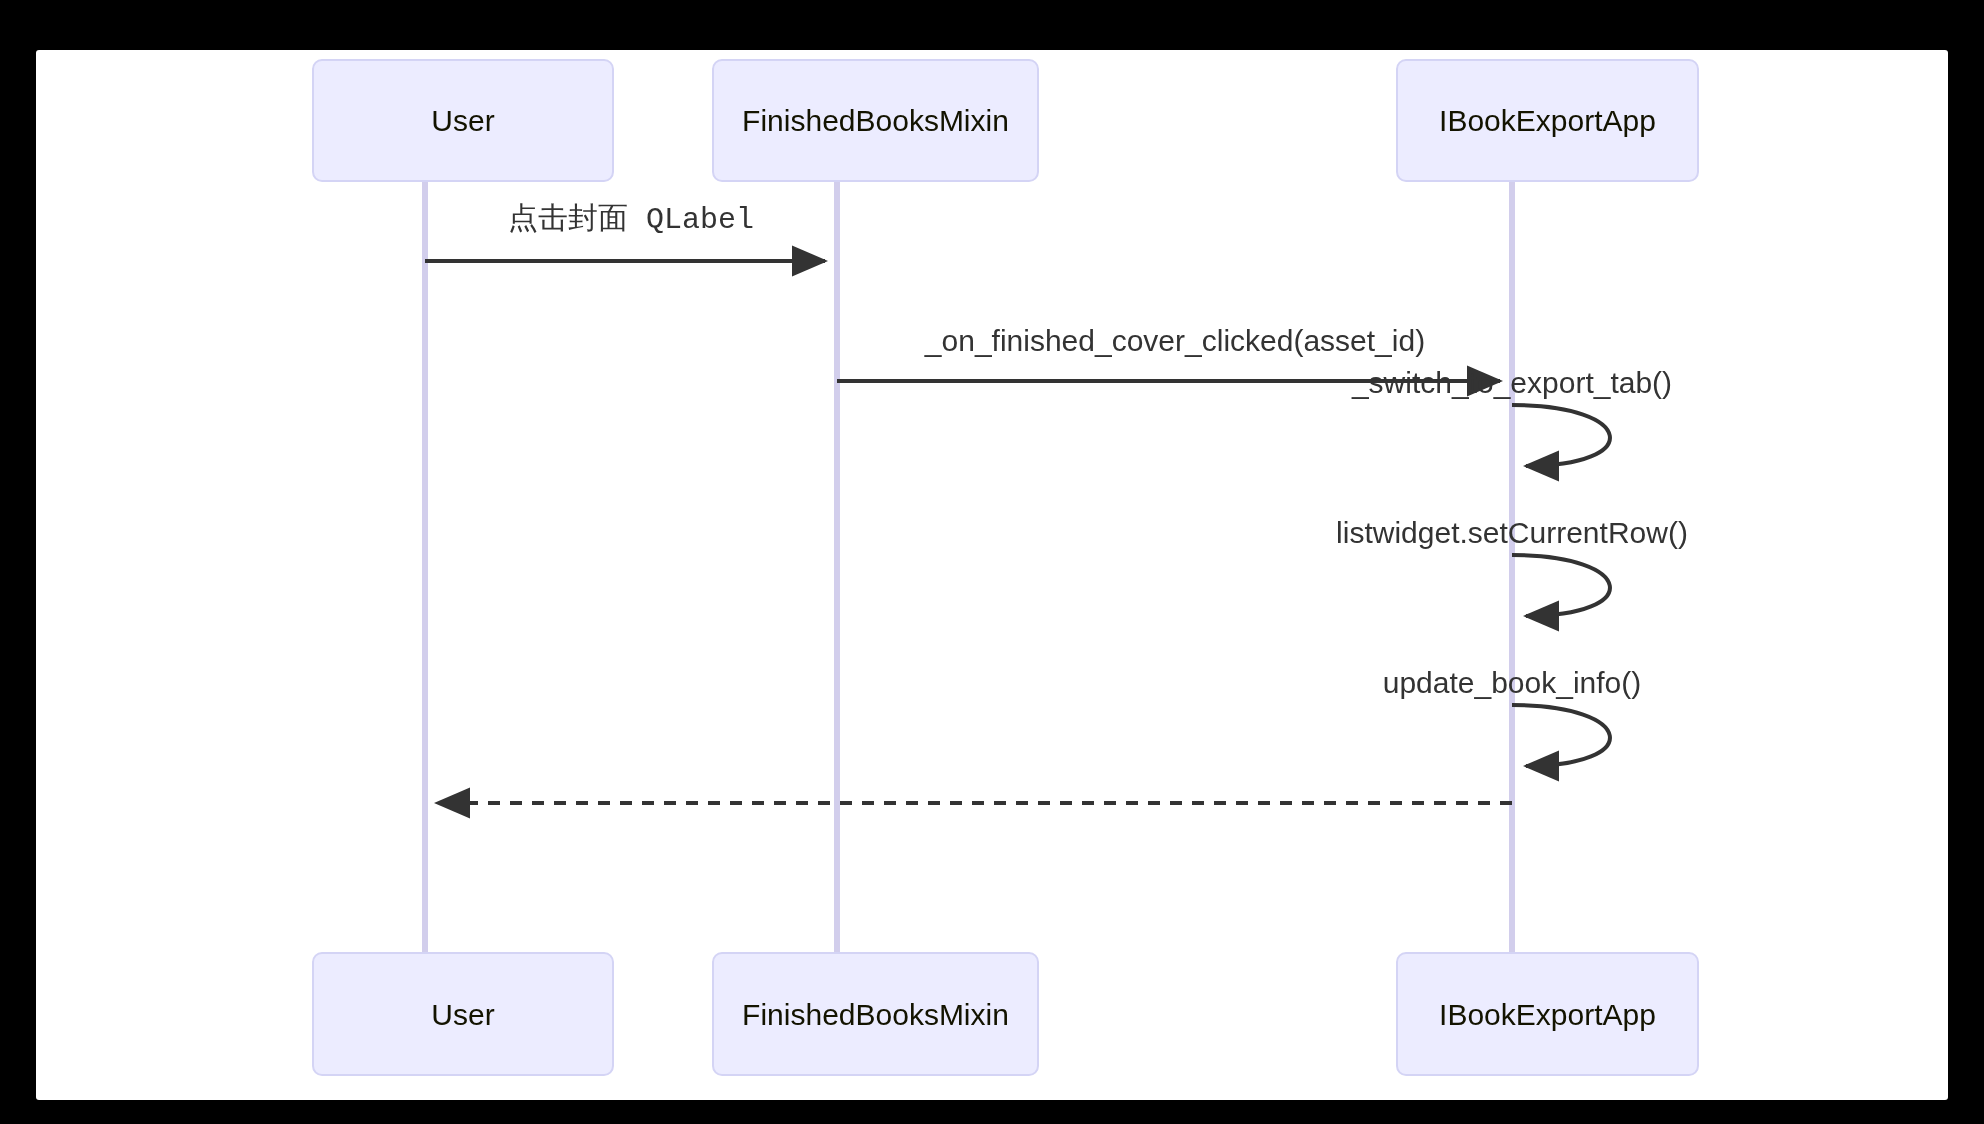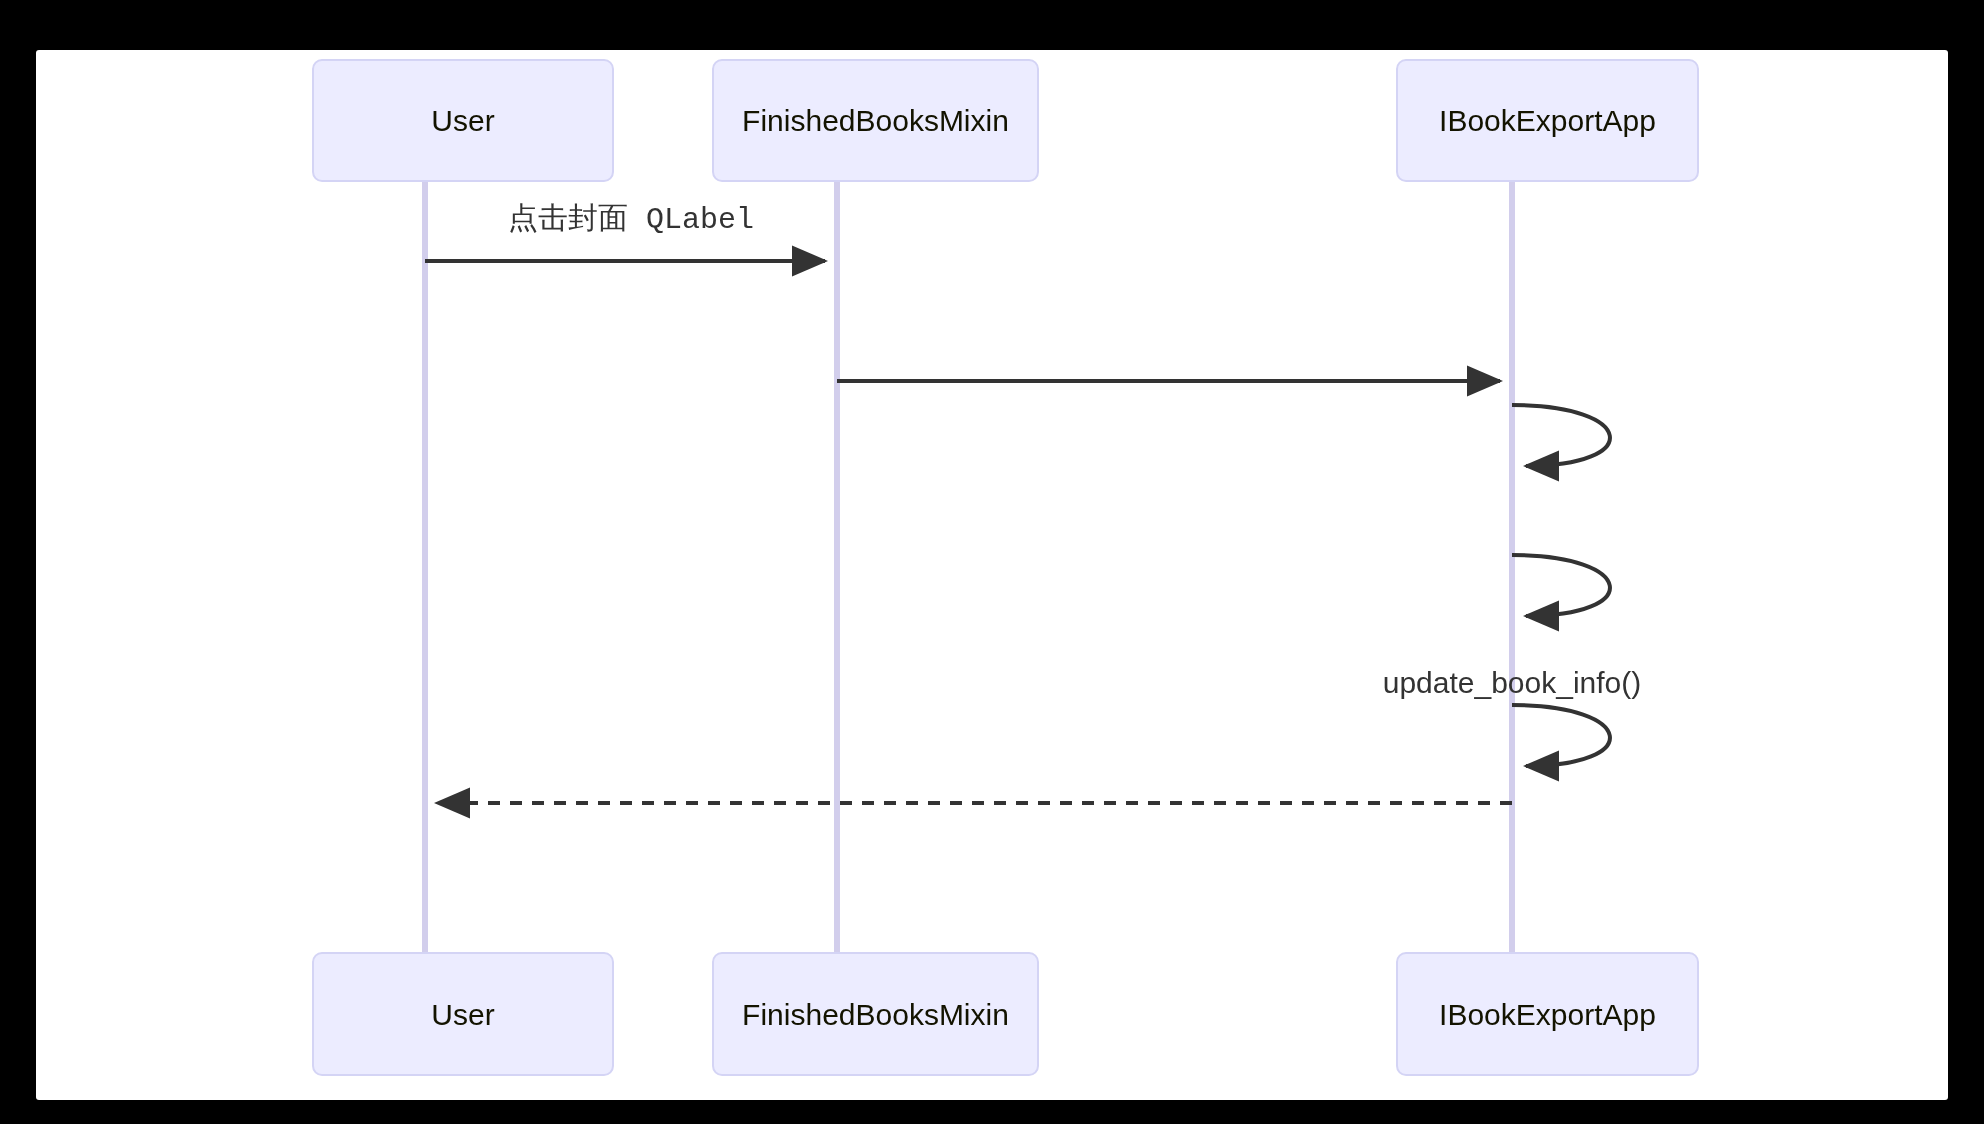--- a/index.html
+++ b/index.html
@@ -123,20 +123,23 @@
     </div>
     <div class="actor-box" style="left:676px; top:902px; width:327px; height:124px;">
       <span class="actor-label">FinishedBooksMixin</span>
     </div>
     <div class="actor-box" style="left:1360px; top:902px; width:303px; height:124px;">
       <span class="actor-label">IBookExportApp</span>
     </div>
 
     <div class="msg-label centered" style="left:595px; top:154px;font-family:Liberation Mono, monospace;">点击封面 QLabel</div>
 
+    <div class="msg-label centered" style="left:1139px; top:274px;">_on_finished_cover_clicked(asset_id)</div>
 
+    <div class="msg-label centered" style="left:1476px; top:316px;">_switch_to_export_tab()</div>
 
+    <div class="msg-label centered" style="left:1476px; top:466px;">listwidget.setCurrentRow()</div>
 
     <div class="msg-label centered" style="left:1476px; top:616px;">update_book_info()</div>
 
 
   </div>
 </div>
 
 </body></html>

